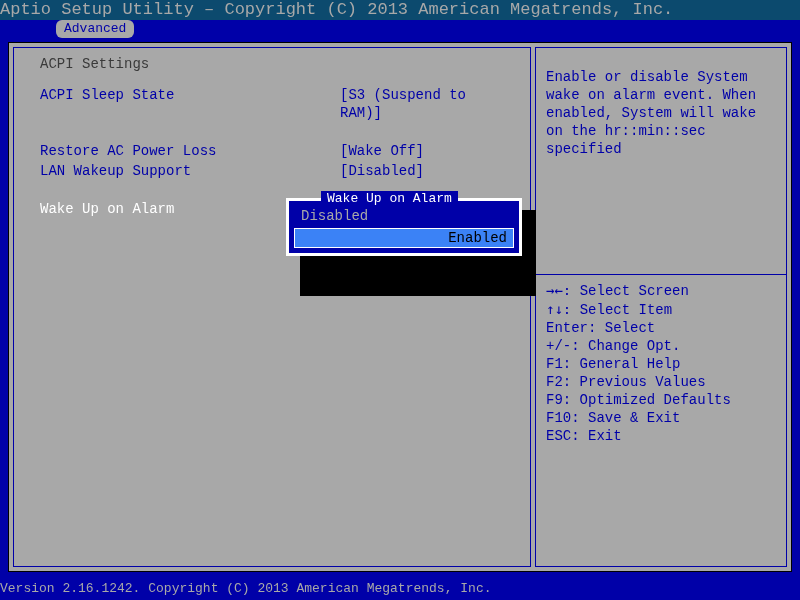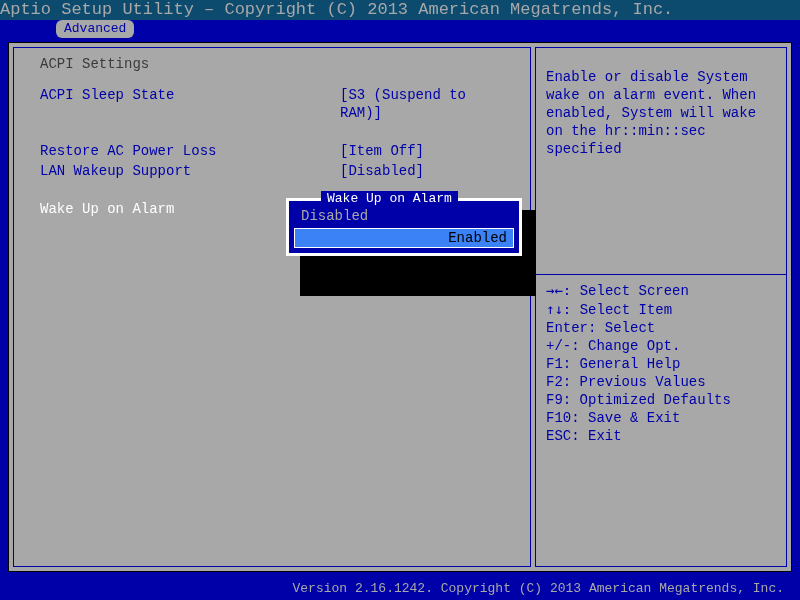--- a/index.html
+++ b/index.html
@@ -92,21 +92,21 @@
     .keyhelp {
       color: #0000a8;
       line-height: 18px;
     }
     .footer {
       position: absolute;
       left: 0; right: 16px; bottom: 0;
       height: 22px;
       background: #0000a8;
       color: #a8a8a8;
-      text-align: right;
+      text-align: left;
       font-size: 13px;
       line-height: 22px;
     }
     
     .popup-shadow {
       position: absolute;
       top: 210px;
       left: 300px;
       width: 236px;
       height: 86px;
@@ -157,21 +157,21 @@
   <div class="left-pane">
     <div class="section-title">ACPI Settings</div>
 
     <div class="setting-row">
       <div class="setting-label">ACPI Sleep State</div>
       <div class="setting-value">[S3 (Suspend to RAM)]</div>
     </div>
     <div class="spacer"></div>
     <div class="setting-row">
       <div class="setting-label">Restore AC Power Loss</div>
-      <div class="setting-value">[Item Off]</div>
+      <div class="setting-value">[Wake Off]</div>
     </div>
     <div class="setting-row">
       <div class="setting-label">LAN Wakeup Support</div>
       <div class="setting-value">[Disabled]</div>
     </div>
     <div class="spacer"></div>
     <div class="setting-row selected-row">
       <div class="setting-label">Wake Up on Alarm</div>
       <div class="setting-value">[Disabled]</div>
     </div>

